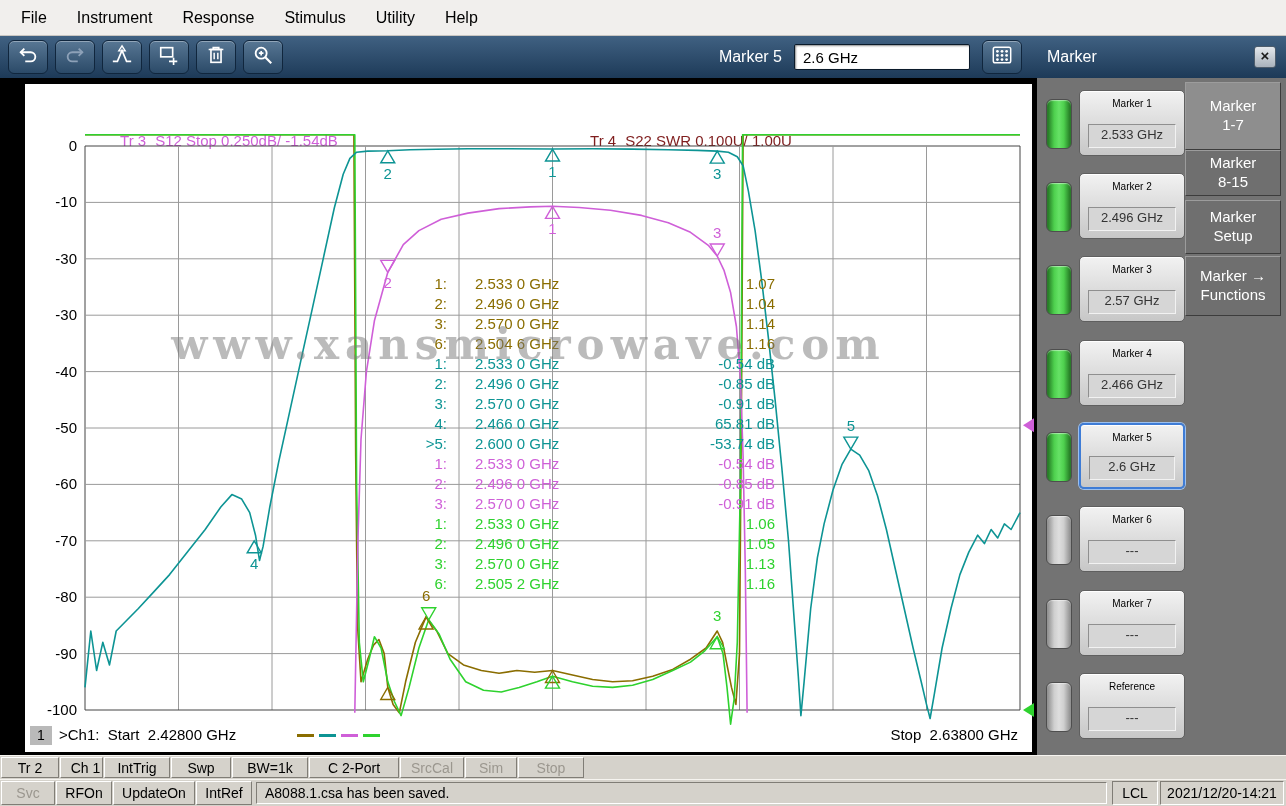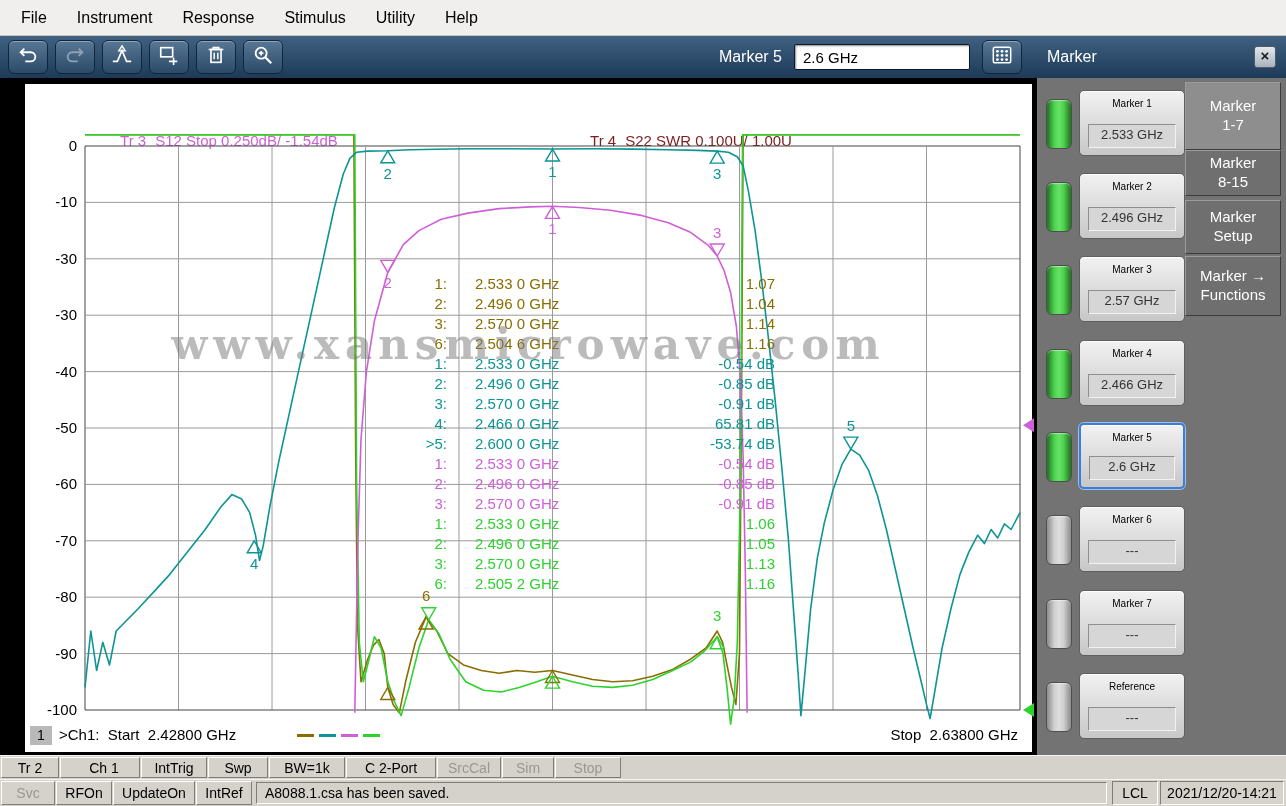--- a/index.html
+++ b/index.html
@@ -400,21 +400,21 @@
 8-15</div>
         <div class="tab" style="top: 122px; height: 54px;">Marker
 Setup</div>
         <div class="tab" style="top: 178px; height: 60px;">Marker →
 Functions</div>
       </div>
   </div>
 
   <div class="status-row" id="statusrow1">
       <div class="sb-cell" style="width: 58px;">Tr 2</div>
-      <div class="sb-cell" style="width: 80px; padding-left: 8px;">Ch 1</div>
+      <div class="sb-cell" style="width: 43px; padding-left: 8px;">Ch 1</div>
       <div class="sb-cell" style="width: 66px;">IntTrig</div>
       <div class="sb-cell" style="width: 60px;">Swp</div>
       <div class="sb-cell" style="width: 76px;">BW=1k</div>
       <div class="sb-cell" style="width: 90px;">C 2-Port</div>
       <div class="sb-cell disabled" style="width: 64px;">SrcCal</div>
       <div class="sb-cell disabled" style="width: 52px;">Sim</div>
       <div class="sb-cell disabled" style="width: 66px;">Stop</div>
     </div>
 
   <div class="status-row" id="statusrow2">

